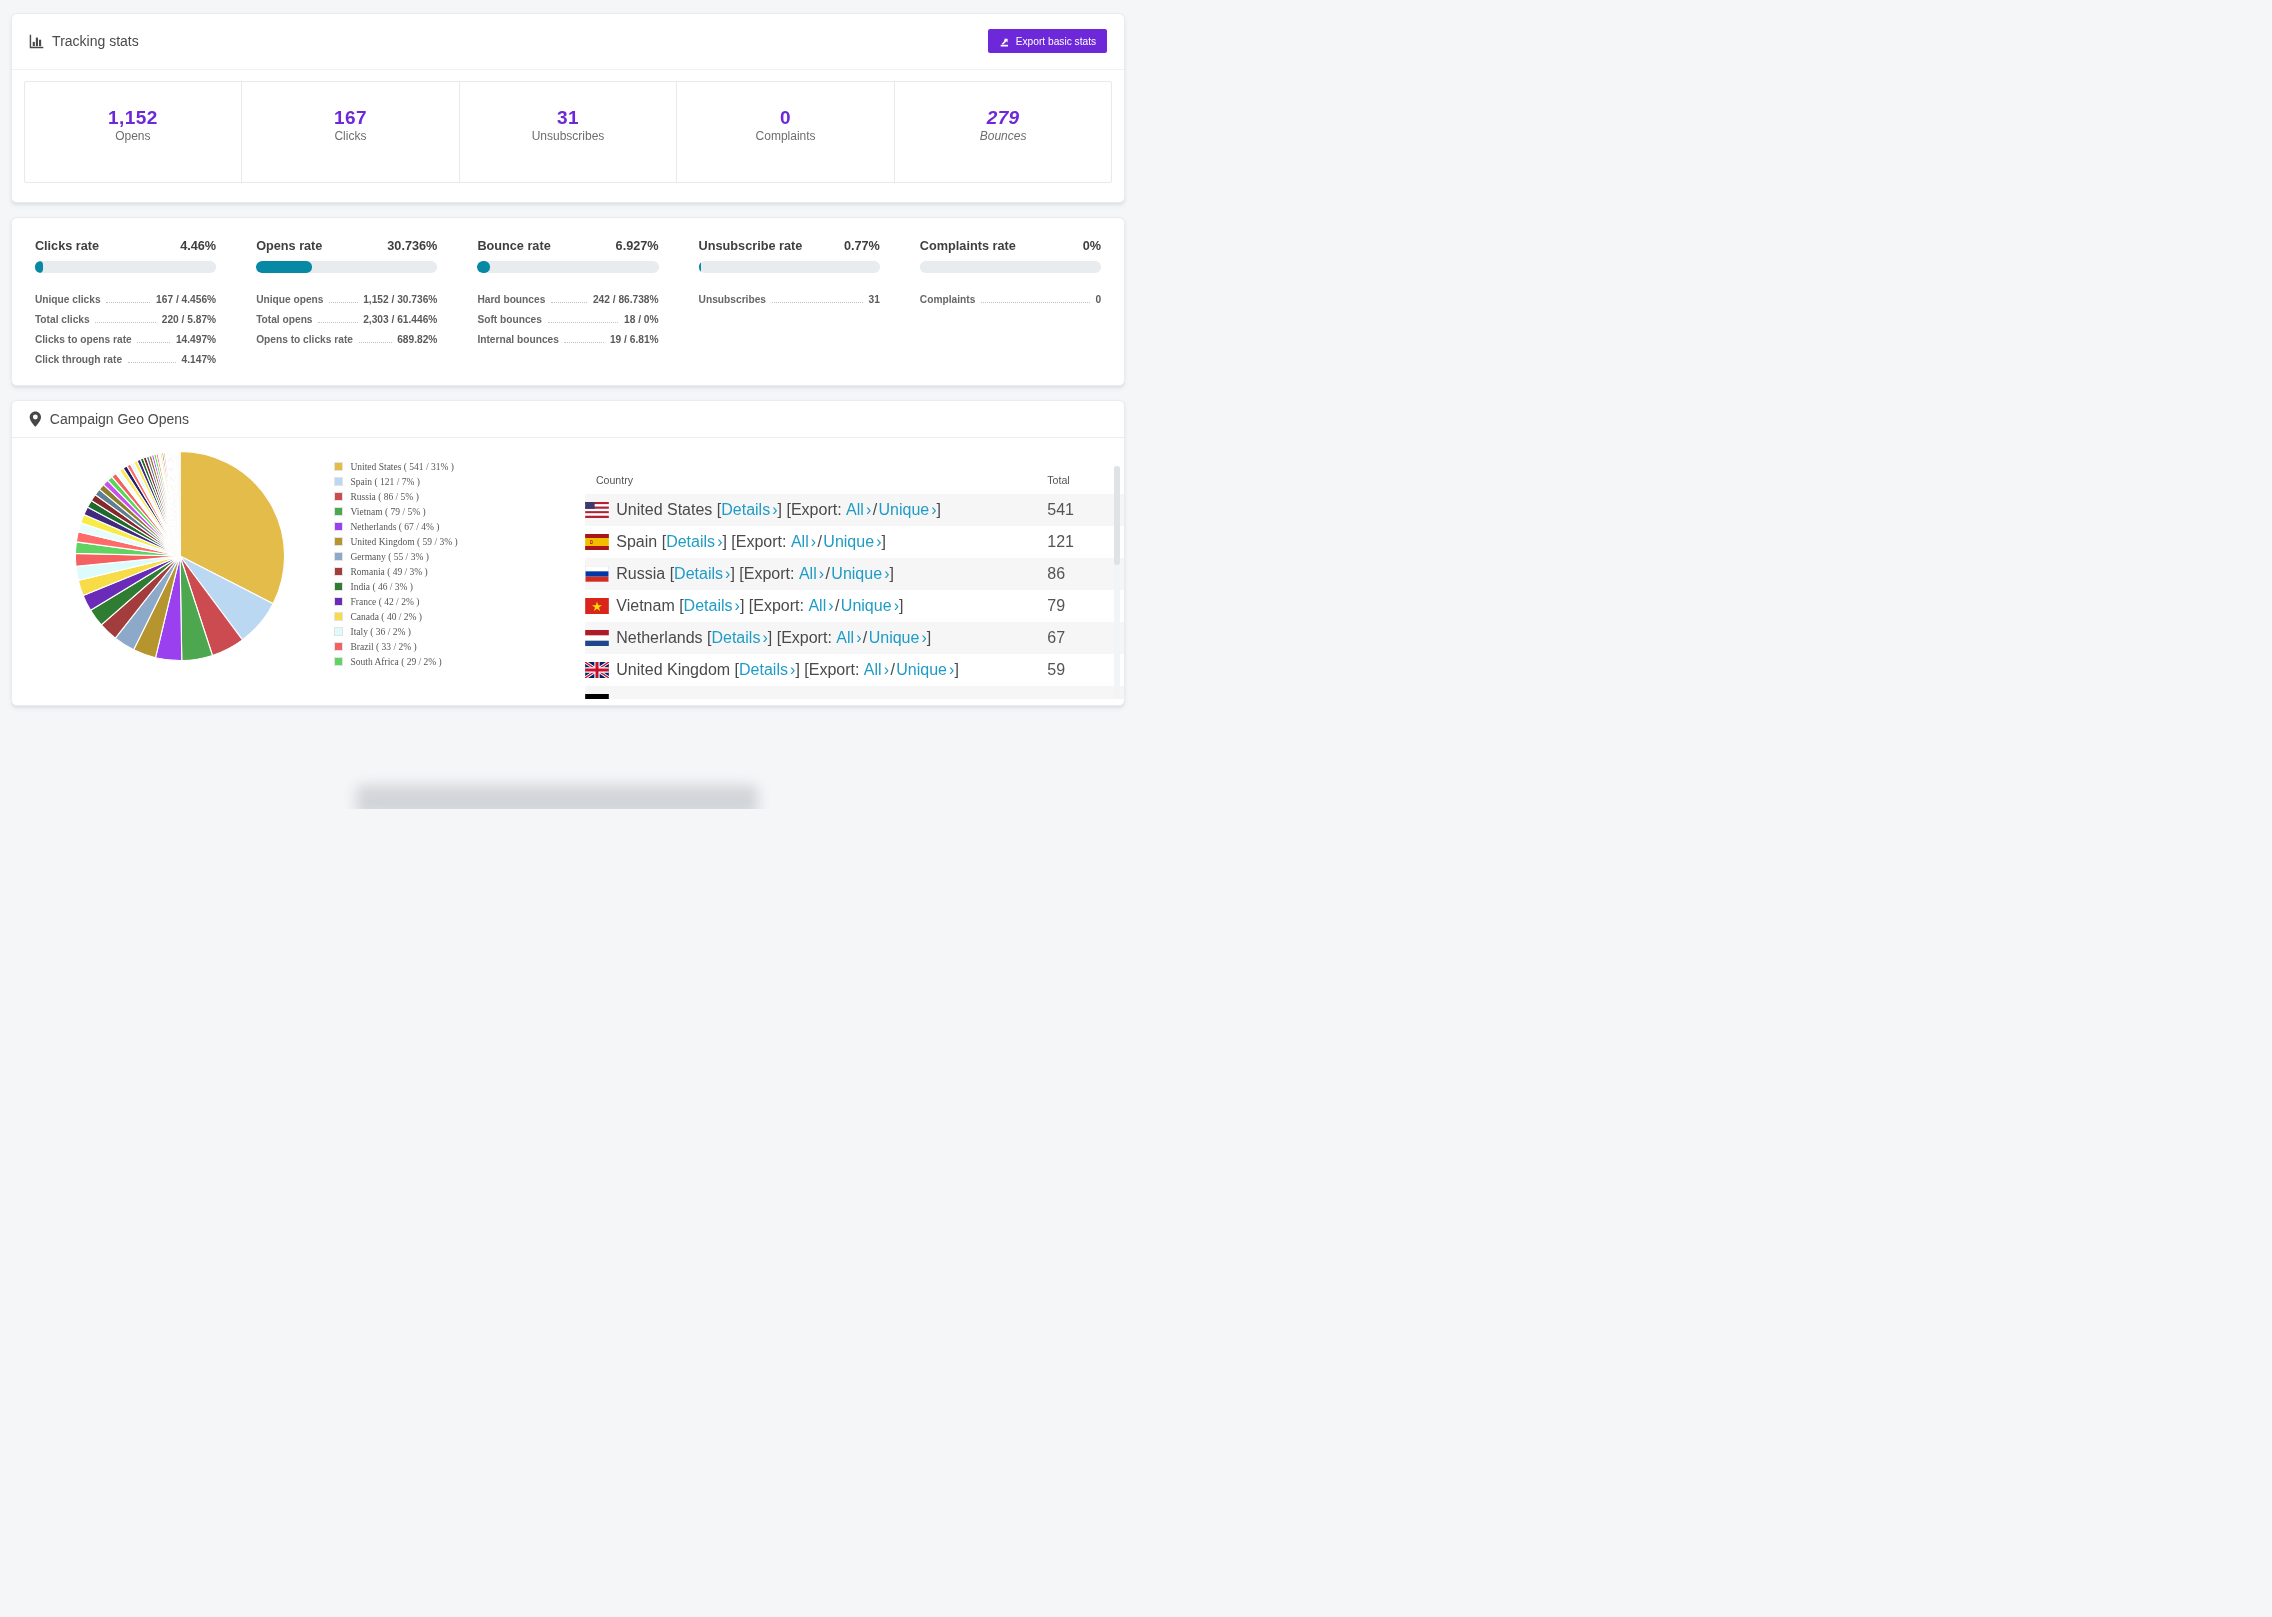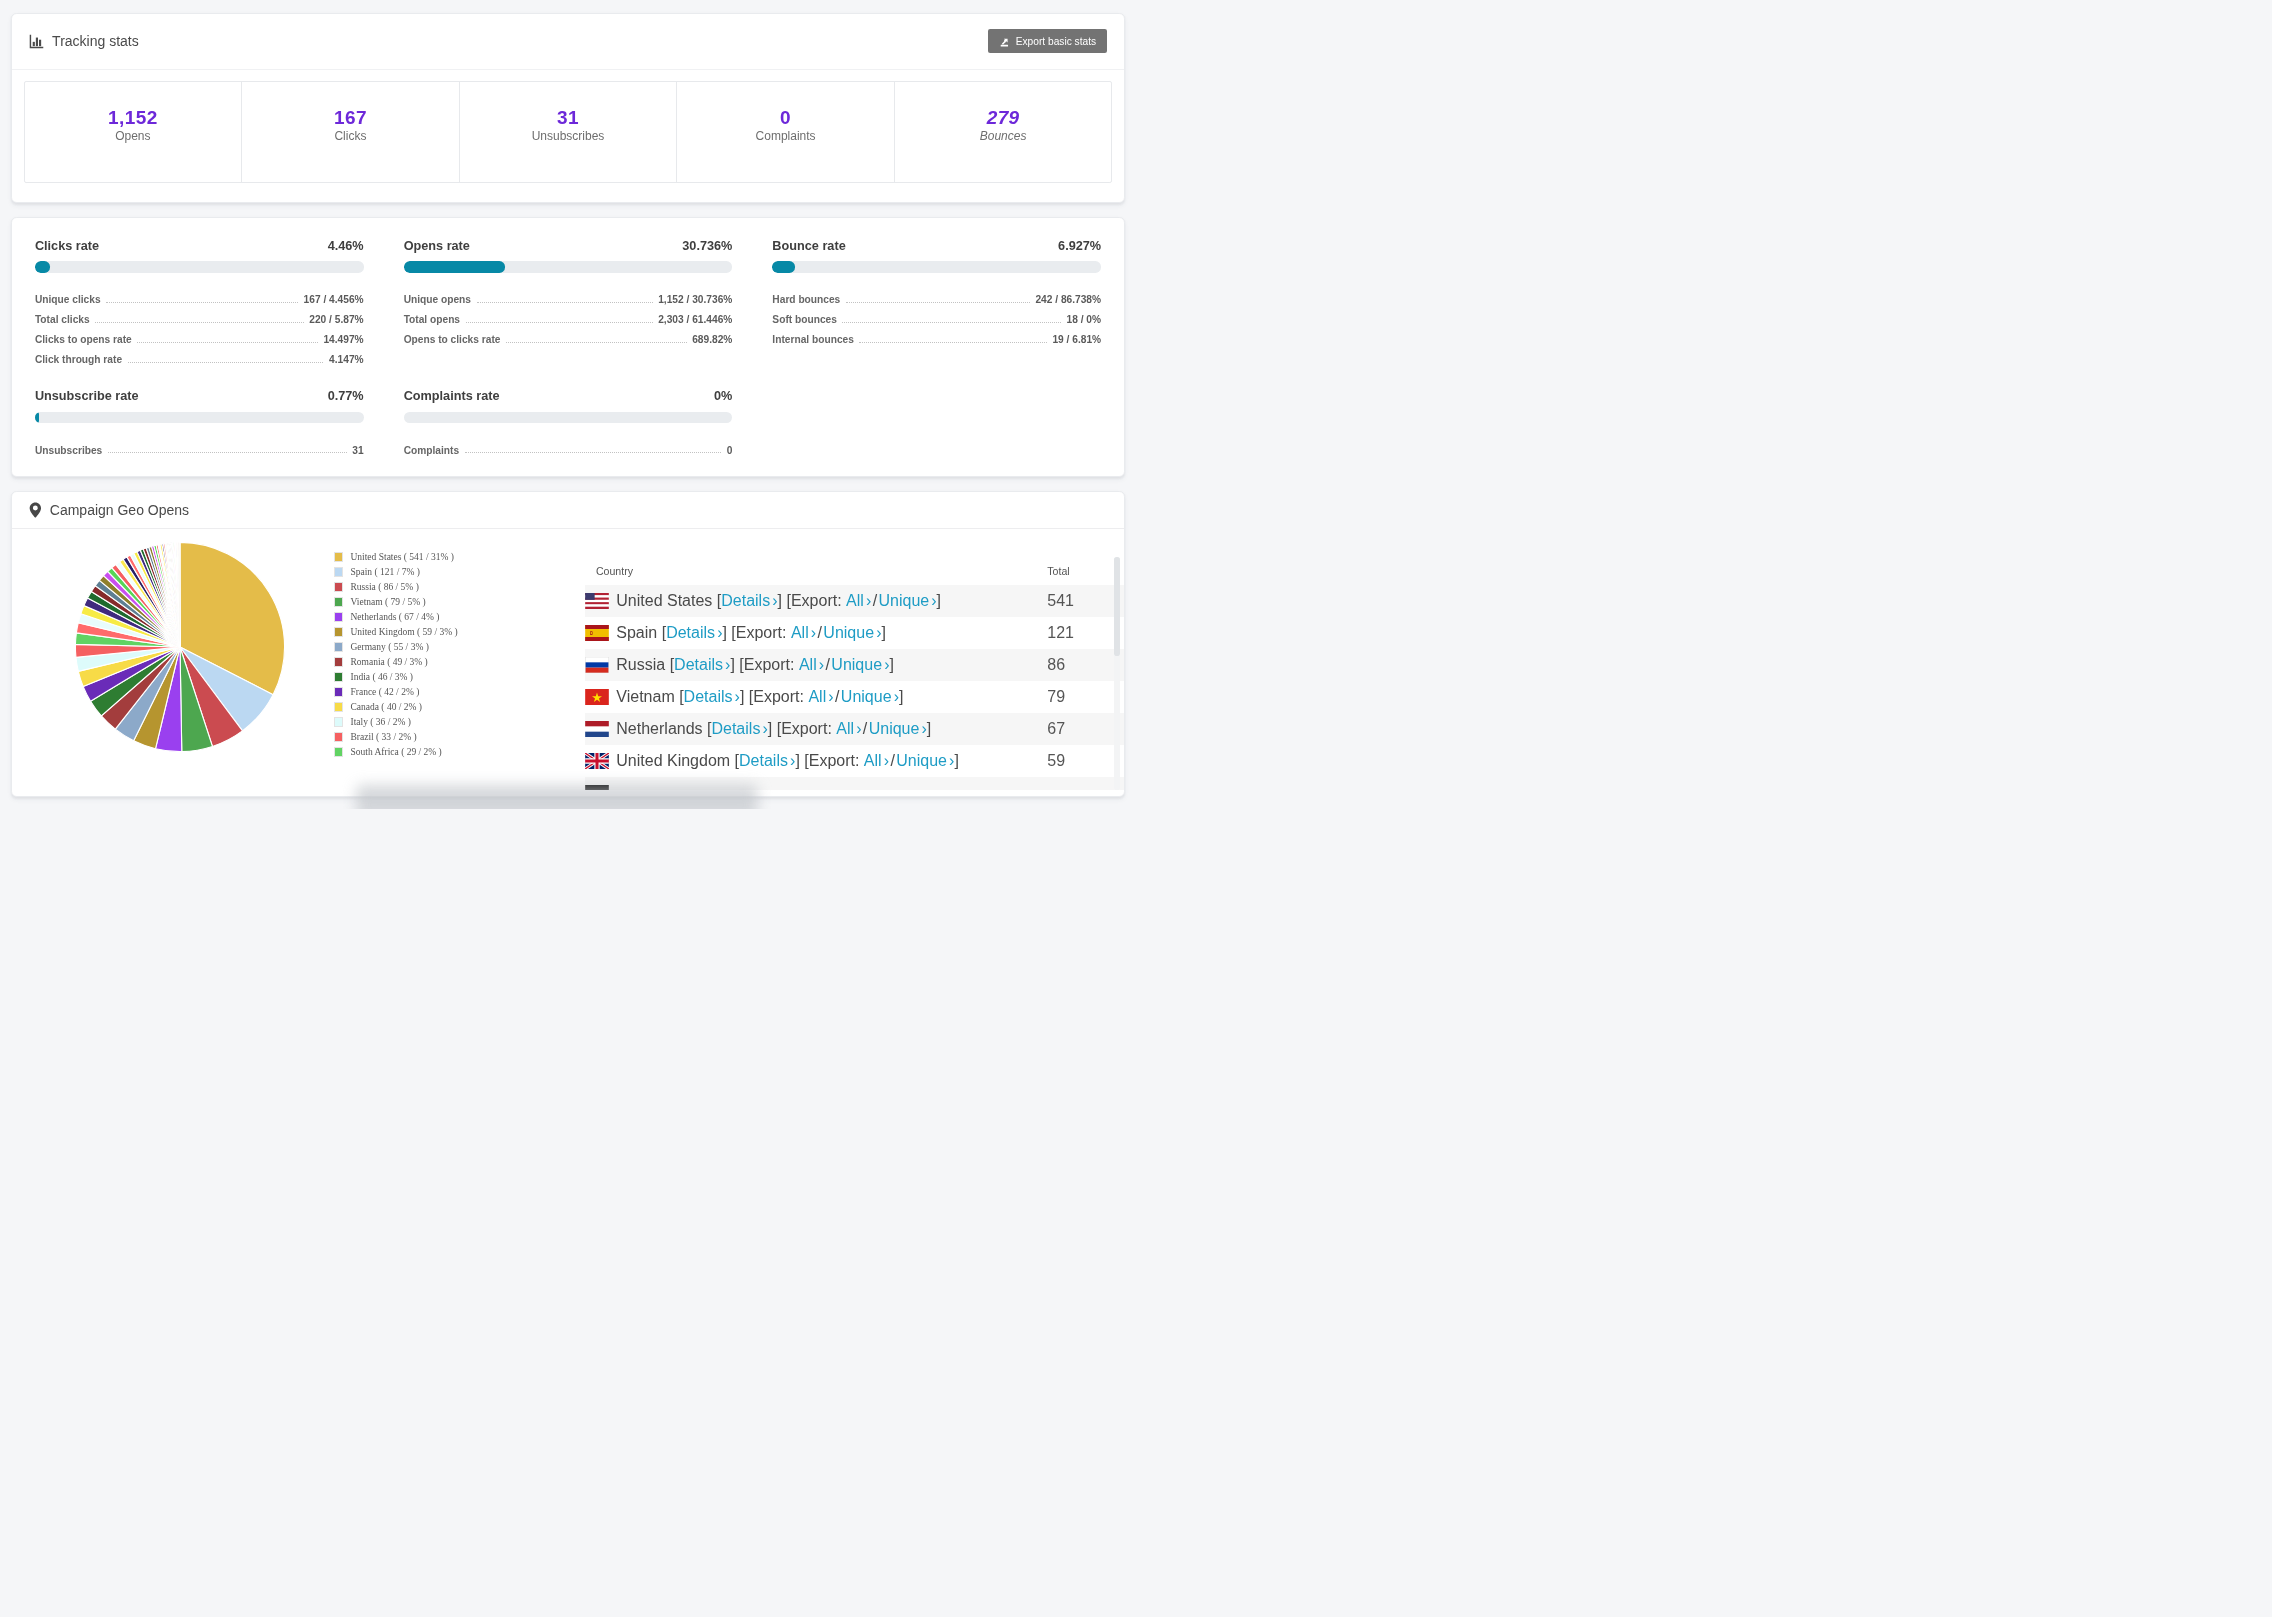--- a/index.html
+++ b/index.html
@@ -7,32 +7,32 @@
     background:#f5f6f8; font-family:"Liberation Sans", sans-serif; color:#4a4a4a; position:relative; }
 
   .card { background:#fff; border:0.7px solid #e9ebee; border-radius:5.6px;
     margin:0 11.3px; box-shadow:0 1.4px 2.1px rgba(45,55,70,.06), 0 2.8px 5.6px rgba(45,55,70,.05); }
 
   
   .card-tracking { margin-top:12.7px; padding-bottom:19px; }
   .card-header { height:56px; padding:0 17px; display:flex; align-items:center;
     justify-content:space-between; border-bottom:0.7px solid #f0f1f3; }
   .card-title { display:flex; align-items:center; gap:7.8px; font-size:14px; color:#4a4a4a; }
-  .btn-export { display:flex; align-items:center; gap:5.6px; background:#737373; color:#fff;
+  .btn-export { display:flex; align-items:center; gap:5.6px; background:#6d28d9; color:#fff;
     border:none; border-radius:2.1px; font-size:10.2px; padding:6.4px 10.6px; cursor:pointer;
     font-family:"Liberation Sans", sans-serif; }
   .stats-band { margin:11.3px 11.3px 0; border:0.7px solid #e7e9ec; border-radius:2.1px; display:flex; height:102px; }
   .stat-cell { flex:1; text-align:center; padding-top:25.4px; border-right:0.7px solid #e7e9ec; }
   .stat-cell:last-child { border-right:none;font-style:italic; }
   .stat-value { font-size:19px; font-weight:bold; color:#6d28d9; letter-spacing:0.4px; }
   .stat-label { margin-top:0; font-size:12px; color:#6e6e6e; }
 
   
   .card-rates { margin-top:14px; padding:21px 22.6px 17px; }
-  .rates-grid { display:grid; grid-template-columns:1fr 1fr 1fr; column-gap:40px; row-gap:21px; }
+  .rates-grid { display:grid; grid-template-columns:1fr 1fr 1fr 1fr 1fr; column-gap:40px; row-gap:21px; }
   .rate-head { display:flex; justify-content:space-between; align-items:baseline;
     font-size:12.7px; font-weight:bold; color:#3f3f3f; }
   .bar { margin-top:8.5px; height:11.3px; background:#e9ecef; border-radius:5.6px; overflow:hidden; }
   .bar-fill { height:100%; background:#0789A6; border-radius:5.6px; }
   .metric-rows { margin-top:15.5px;font-weight:bold; }
   .metric-row { display:flex; align-items:flex-end; height:20px; padding-bottom:2.8px; font-size:10.2px; color:#666; }
   .metric-row .dots { flex:1; border-bottom:0.7px dotted #c2c2c2; margin:0 5.6px 2.8px; }
   .metric-row .val { color:#5a5a5a; white-space:nowrap; }
 
   

